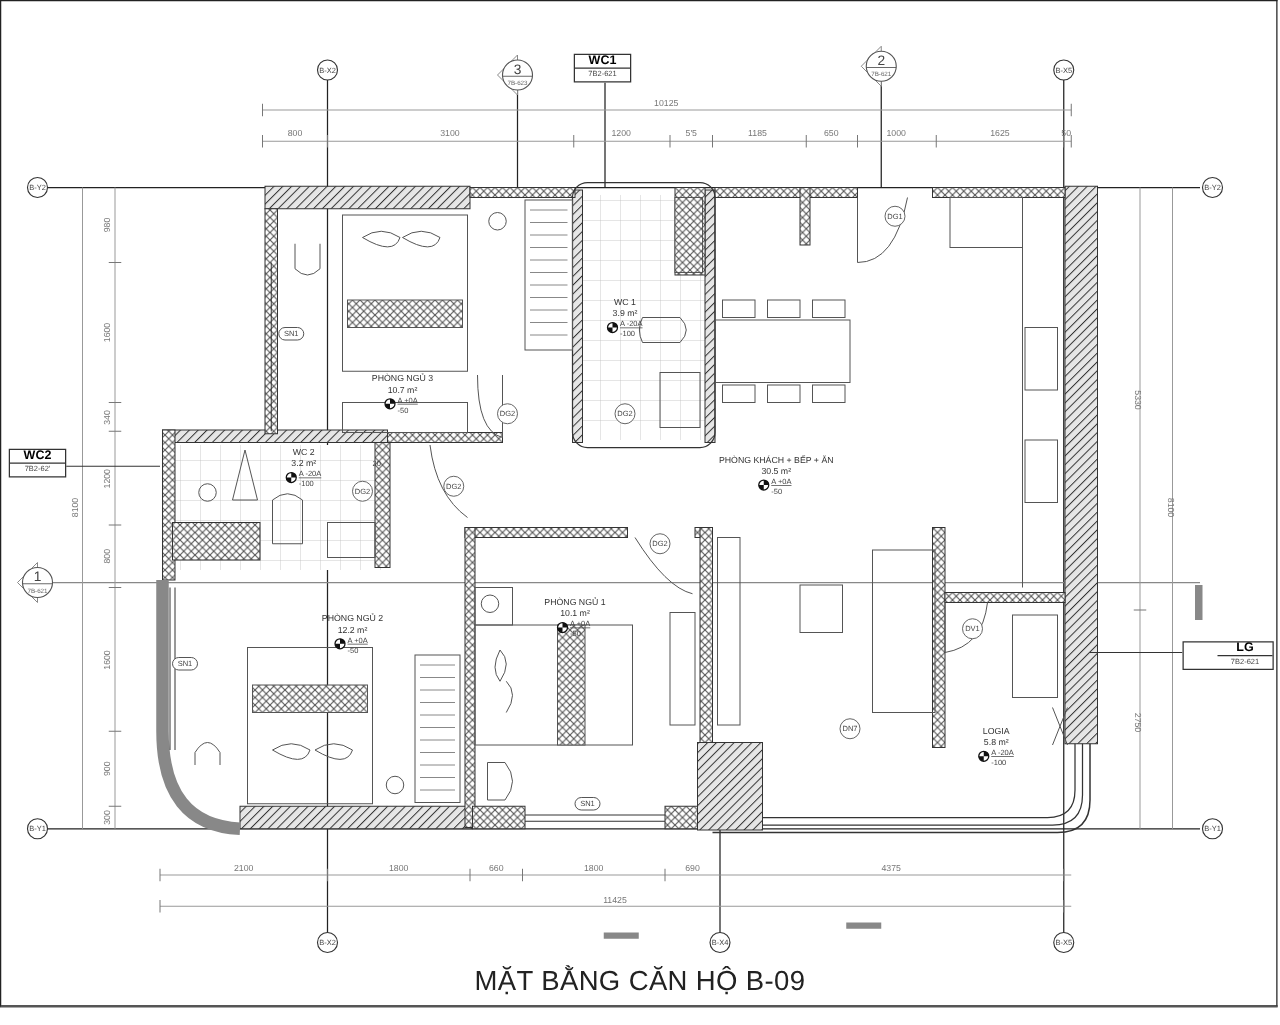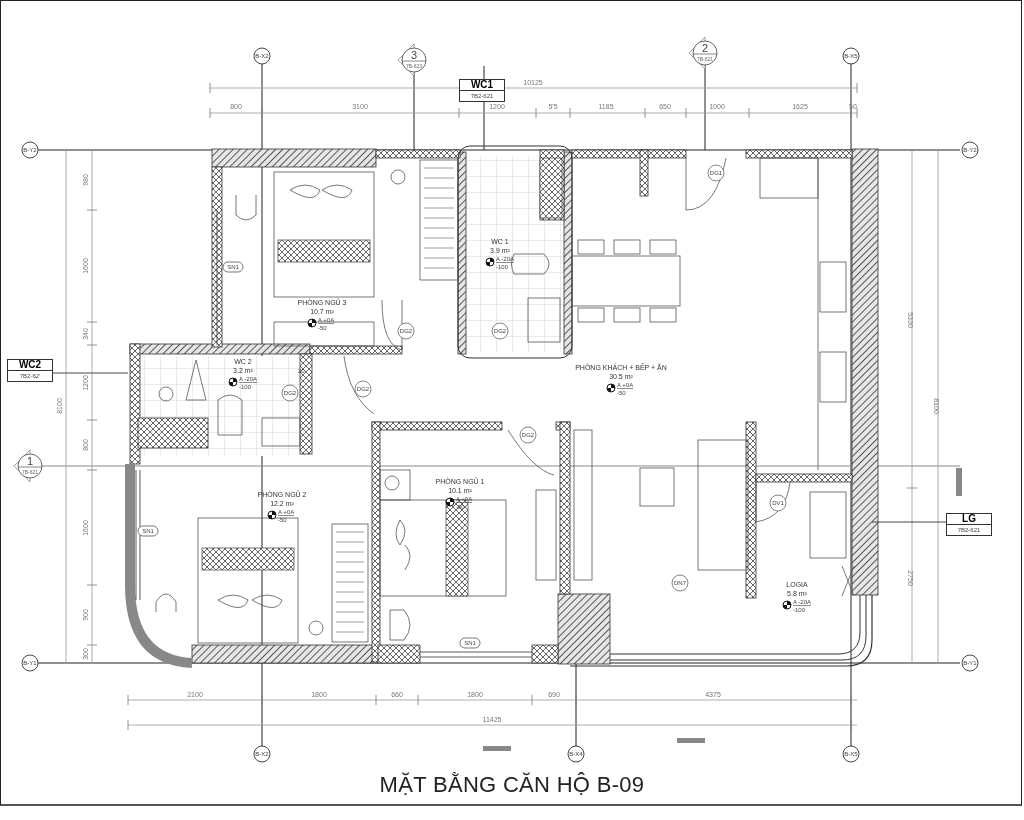--- a/index.html
+++ b/index.html
@@ -445,27 +445,27 @@
         <rect x="460" y="638" width="20" height="10" rx="5" fill="#fff" stroke="#555" stroke-width="0.8"></rect>
         <text x="470" y="645" text-anchor="middle" class="tag" font-size="5.5">SN1</text>
       </g>
     </g>
   <text class="tag" x="298" y="373">20</text>
 <line x1="52" y1="373" x2="128" y2="373" stroke="#333" stroke-width="0.9"></line>
     <line x1="872" y1="522" x2="946" y2="522" stroke="#333" stroke-width="0.9"></line>
   </svg>
 
 <div id="callouts">
-    <div class="callout" style="left: 459px; top: 43px; width: 44px; margin-top: 36px;">
+    <div class="callout" style="left: 459px; top: 43px; width: 44px;">
       <div class="t">WC1</div>
       <div class="s">7B2-621</div>
     </div>
     <div class="callout" style="left: 7px; top: 359px; width: 44px;">
       <div class="t">WC2</div>
       <div class="s">7B2-62'</div>
     </div>
-    <div class="callout" style="left: 946px; top: 513px; width: 44px;">
+    <div class="callout" style="left: 946px; top: 513px; width: 44px; padding-left: 27px;">
       <div class="t">LG</div>
       <div class="s">7B2-621</div>
     </div>
   </div>
 
 <div class="title">MẶT BẰNG CĂN HỘ B-09</div>
 
 </body></html>

